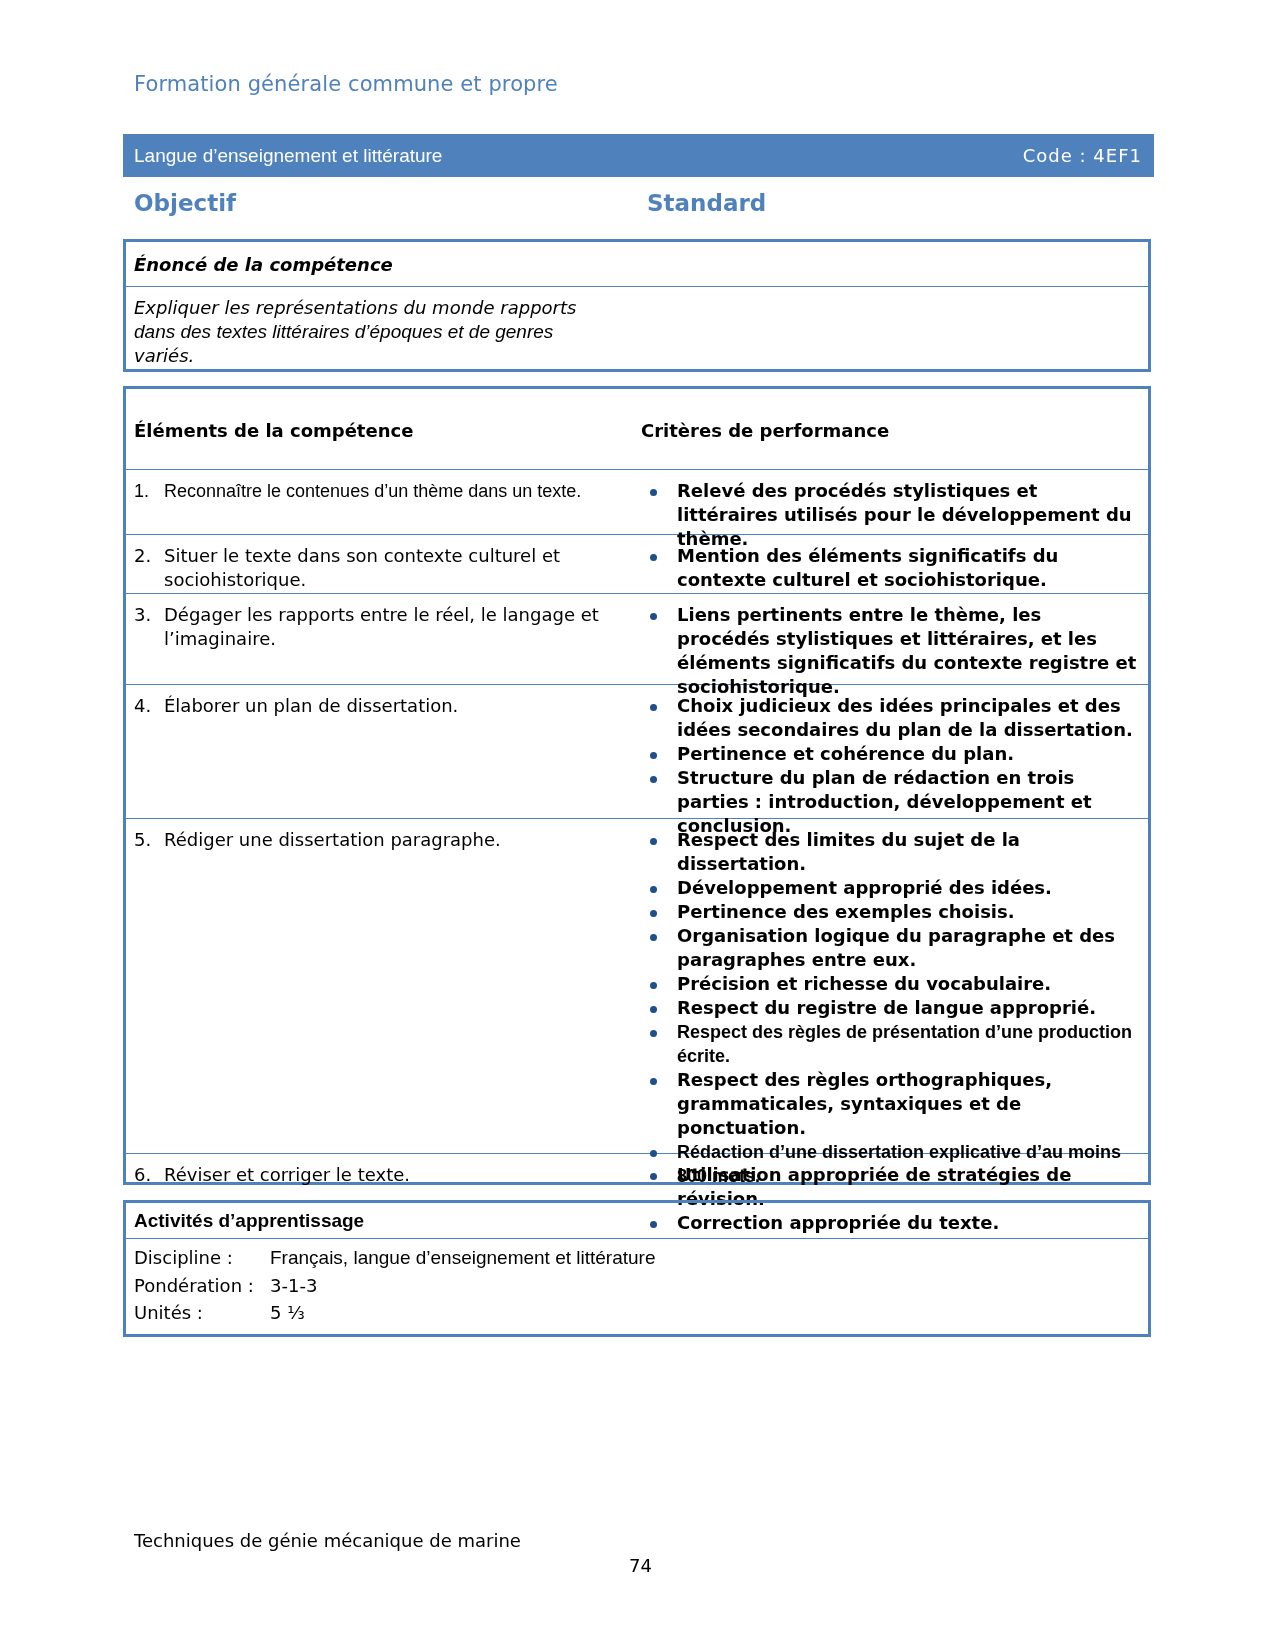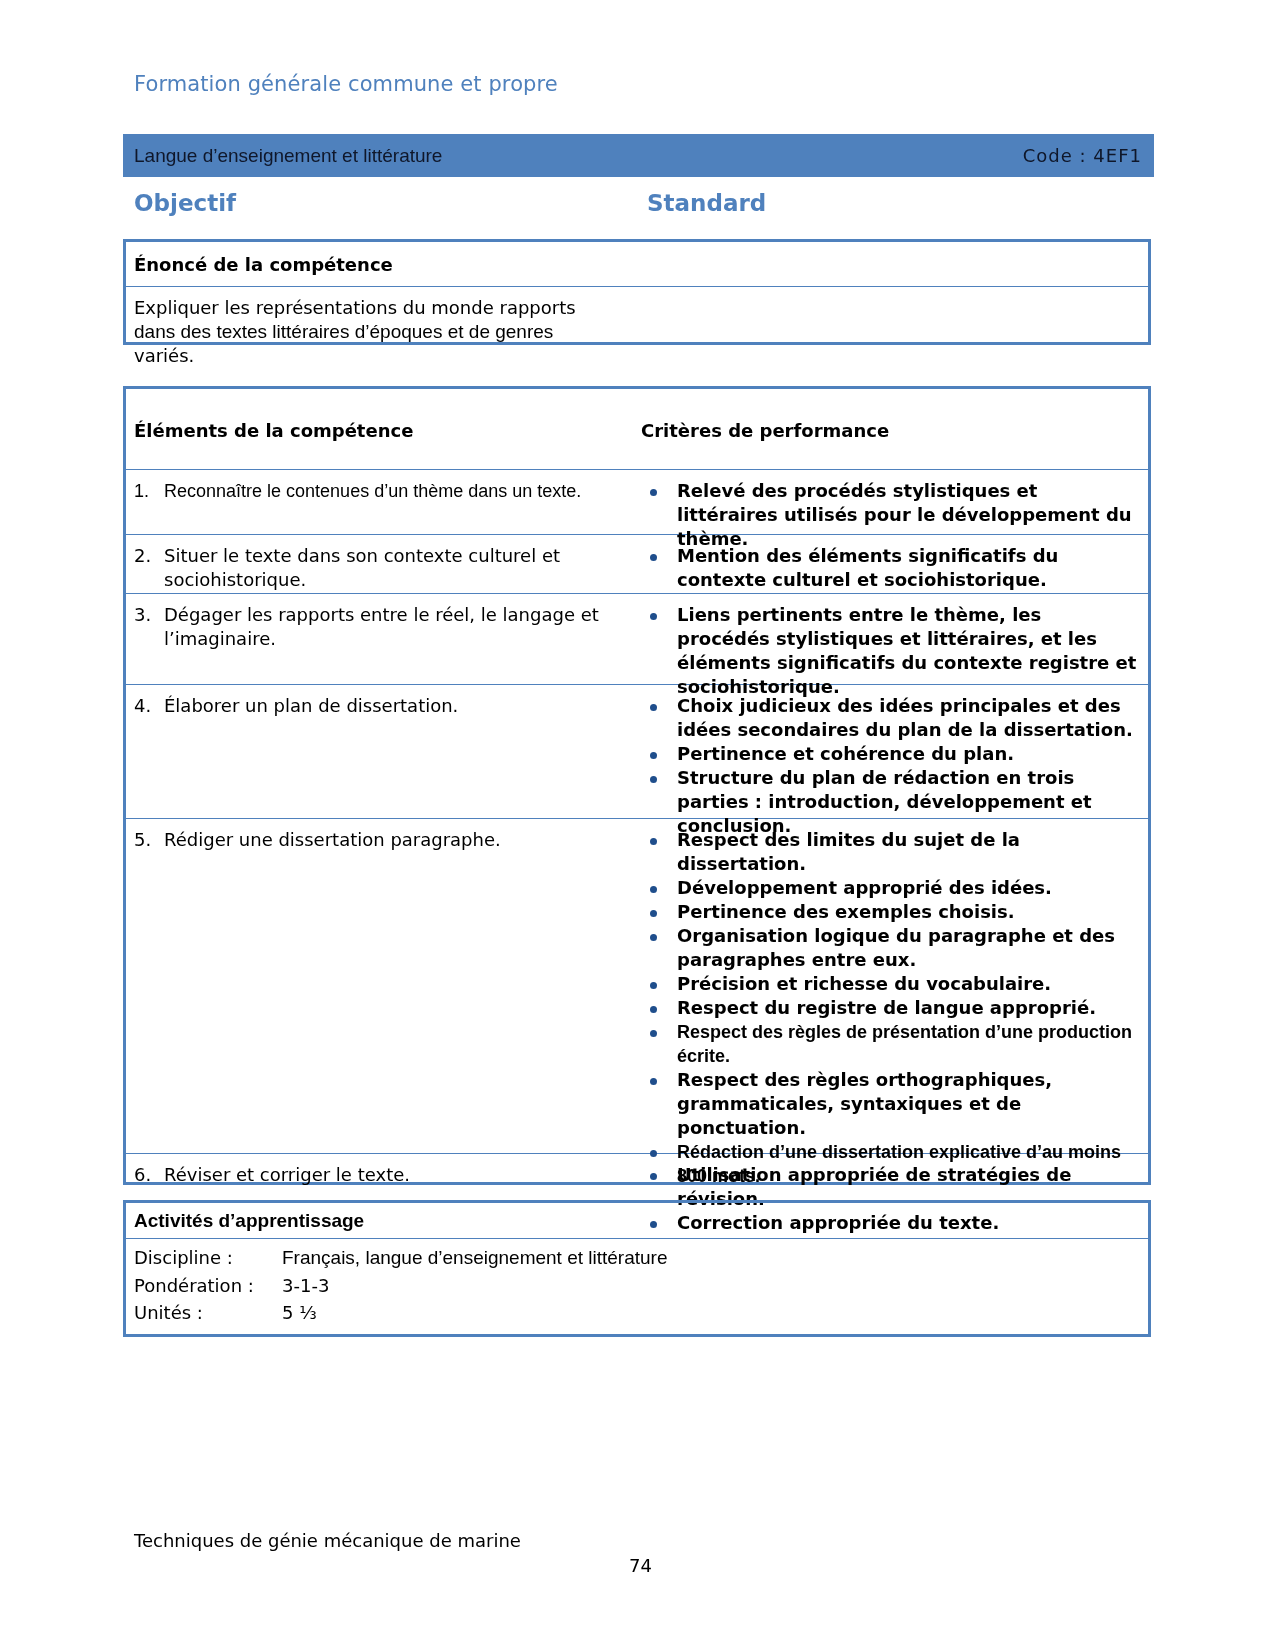--- a/index.html
+++ b/index.html
@@ -6,42 +6,42 @@
   body {
     width: 1275px; height: 1650px; position: relative; overflow: hidden;
     font-family: "DejaVu Sans", sans-serif; color: #000;
   }
   .page-title {
     position: absolute; left: 134px; top: 72px;
     font-size: 21px; color: #4f81bd; letter-spacing: 0.1px;
   }
   .course-bar {
     position: absolute; left: 123px; top: 134px; width: 1031px; height: 43px;
-    background: #4f81bd; color: #0f172a; box-sizing: border-box;
+    background: #4f81bd; color: #ffffff; box-sizing: border-box;
     display: flex; align-items: center; justify-content: space-between;
     padding: 0 12px 0 11px;
   }
   .course-bar .course-name { font-family: "Liberation Sans", sans-serif; font-size: 19px; }
   .course-bar .course-code { font-size: 18px; letter-spacing: 1px; }
   .section-heads { position: absolute; left: 134px; top: 190px; width: 1000px; height: 34px; }
   .section-heads .h {
     position: absolute; top: 0; font-size: 23px; font-weight: bold; color: #4f81bd;
   }
   .h-obj { left: 0; }
   .h-std { left: 513px; }
 
   .box {
     position: absolute; left: 123px; width: 1028px; box-sizing: border-box;
     border: 3px solid #4f81bd;
   }
   .box .hdr {
     font-size: 18px; font-weight: bold; padding: 0 0 0 8px; box-sizing: border-box;
     border-bottom: 1px solid #4f81bd; display: flex; align-items: center;
   }
-  .box1 { top: 239px; height: 106px; }
+  .box1 { top: 239px; height: 133px; font-style: italic; }
   .box1 .hdr { height: 45px; }
   .box1 .body { padding: 9px 8px 0 8px; font-size: 18px; line-height: 24px; width: 470px; }
   .box1 .body .l2 { font-family: "Liberation Sans", sans-serif; font-size: 19px; }
 
   .box2 { top: 386px; height: 799px; }
   .box2 .hdr { height: 61px; position: relative; margin-top: 20px; }
   .box2 .hdr .c1 { position: absolute; left: 8px; top: 11px; }
   .box2 .hdr .c2 { position: absolute; left: 515px; top: 11px; }
   .row { position: relative; border-bottom: 1px solid #4f81bd; box-sizing: border-box; }
   .row:last-child { border-bottom: none; }
@@ -55,21 +55,21 @@
   .row .crit li { position: relative; padding-left: 29px; font-size: 18px; line-height: 24px; }
   .row .crit li .dot {
     position: absolute; left: 2px; top: 10px; width: 7px; height: 7px; border-radius: 50%;
     background: #1f4e8c;
   }
   .lib { font-family: "Liberation Sans", sans-serif; font-size: 19px; }
 
   .box3 { top: 1200px; height: 137px; }
   .box3 .hdr { height: 36px; font-family: "Liberation Sans", sans-serif; font-size: 19px; }
   .box3 .info { padding: 5px 8px 0 8px; }
-  .box3 .info .line { display: flex; font-size: 18px; line-height: 27.5px; gap: 12px; }
+  .box3 .info .line { display: flex; font-size: 18px; line-height: 27.5px; }
   .box3 .info .k { width: 136px; flex: none; }
 
   .footer-text { position: absolute; left: 134px; top: 1530px; font-size: 18px; }
   .page-num { position: absolute; left: 629px; top: 1555px; font-size: 18px; }
 </style>
 </head>
 <body>
 
 <div class="page-title">Formation générale commune et propre</div>
 

